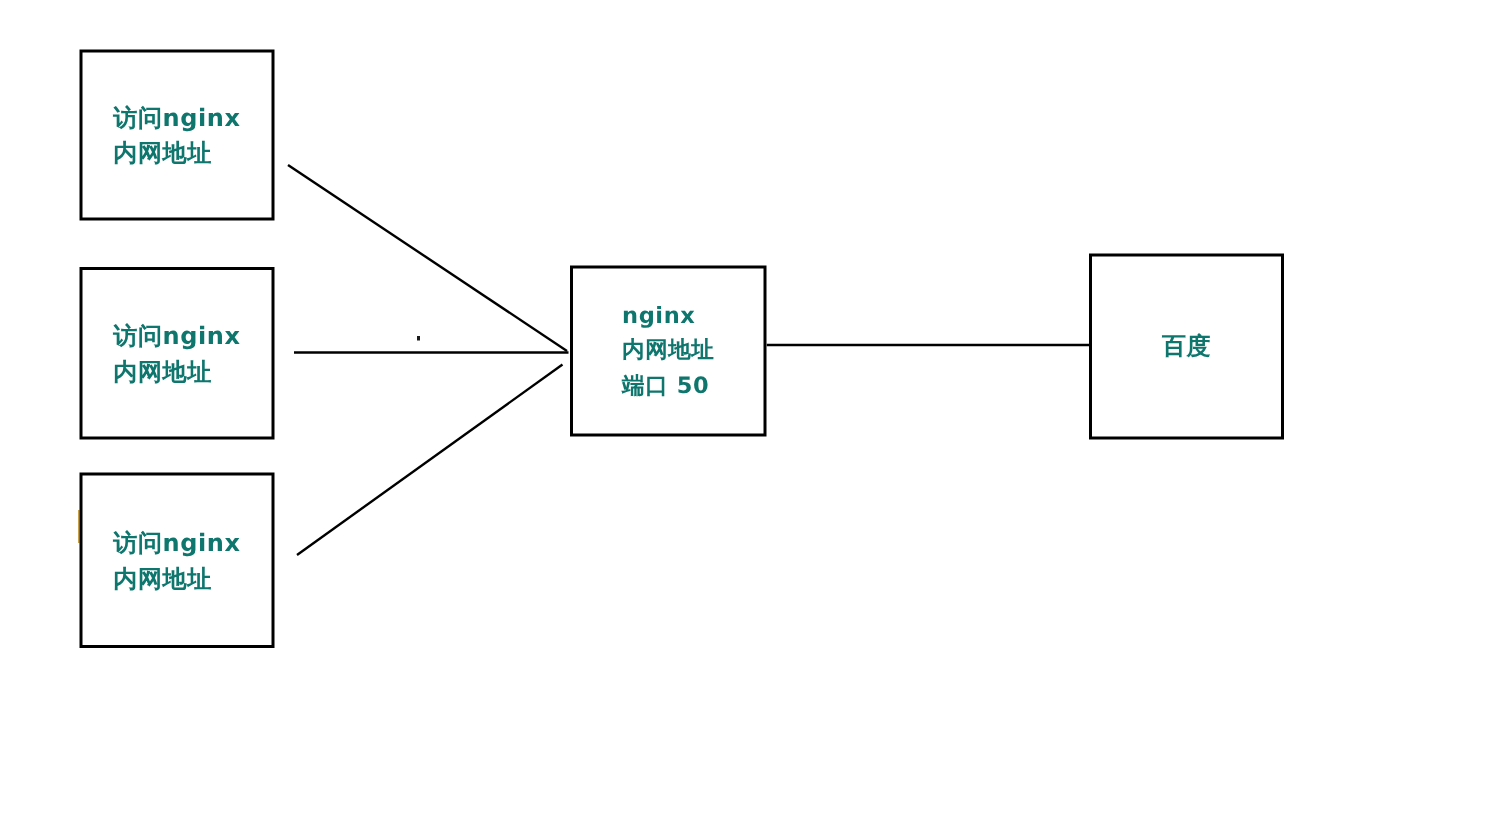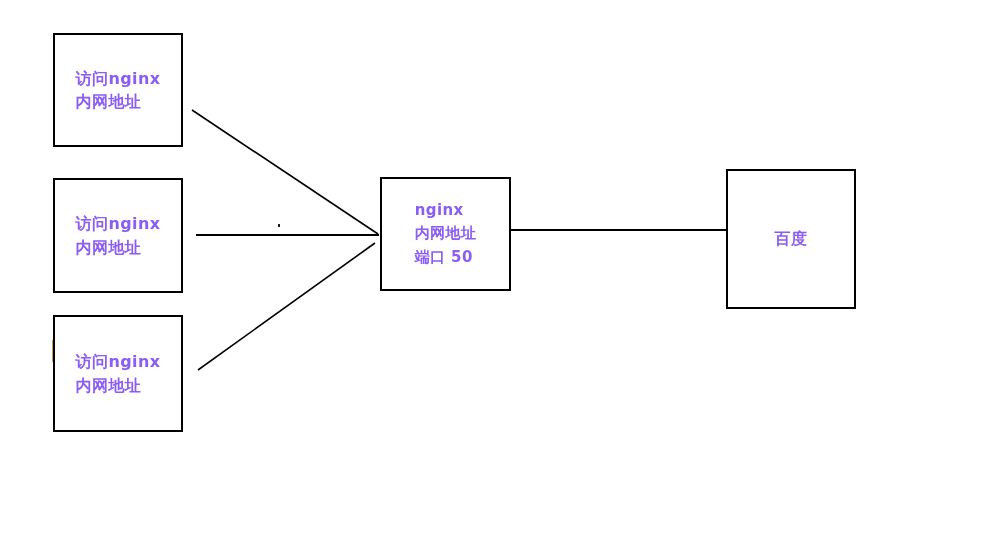--- a/index.html
+++ b/index.html
@@ -33,37 +33,37 @@
     background: #ffffff;
     display: flex;
     align-items: center;
     justify-content: center;
     z-index: 2;
   }
   .node-text {
     font-weight: bold;
     font-size: 16px;
     line-height: 1.45;
-    color: #8b5cf6;
+    color: #0f766e;
     text-align: left;
     white-space: pre;
     letter-spacing: 0.4px;
   }
   .node-text.centered {
     text-align: center;
   }
   
   #src-0 { left: 53px;  top: 33px;  width: 130px; height: 114px; }
   #src-1 { left: 53px;  top: 178px; width: 130px; height: 115px; }
   #src-2 { left: 53px;  top: 315px; width: 130px; height: 117px; }
   
   #nginx-node { left: 380px; top: 177px; width: 131px; height: 114px; }
   #nginx-node .node-text { font-size: 15px; line-height: 1.55; }
   
-  #target-node { left: 726px; top: 169px; width: 130px; height: 140px; }
+  #target-node { left: 726px; top: 169px; width: 130px; height: 124px; }
   #target-node .node-text { font-size: 16px; }
   .speck {
     position: absolute;
     background: #1a1a1a;
     z-index: 1;
   }
 </style>
 </head>
 <body>
 

